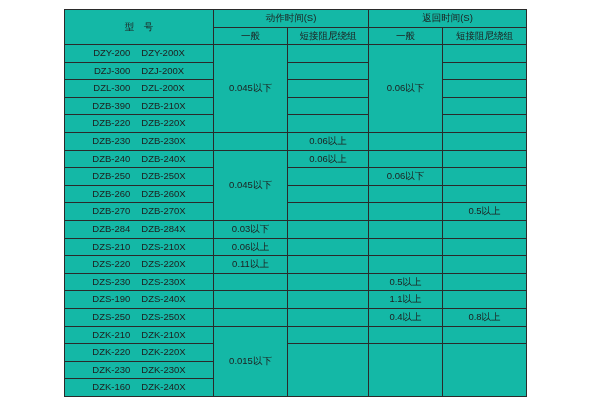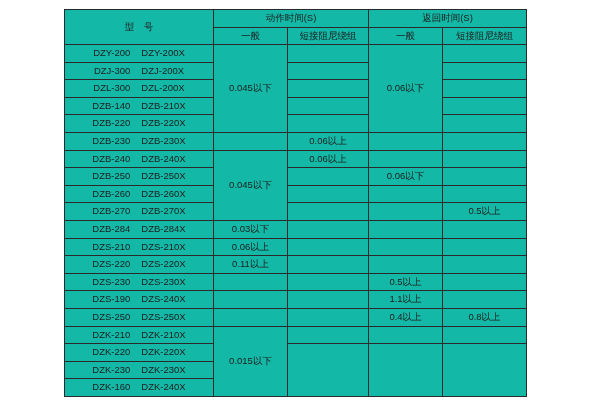--- a/index.html
+++ b/index.html
@@ -78,21 +78,21 @@
         <td class="model-cell"><span>DZJ-300</span><span class="gap"></span><span>DZJ-200X</span></td>
         <td></td>
         <td></td>
       </tr>
       <tr>
         <td class="model-cell"><span>DZL-300</span><span class="gap"></span><span>DZL-200X</span></td>
         <td></td>
         <td></td>
       </tr>
       <tr>
-        <td class="model-cell"><span>DZB-140</span><span class="gap"></span><span>DZB-210X</span></td>
+        <td class="model-cell"><span>DZB-390</span><span class="gap"></span><span>DZB-210X</span></td>
         <td></td>
         <td></td>
       </tr>
       <tr>
         <td class="model-cell"><span>DZB-220</span><span class="gap"></span><span>DZB-220X</span></td>
         <td></td>
         <td></td>
       </tr>
       <tr>
         <td class="model-cell"><span>DZB-230</span><span class="gap"></span><span>DZB-230X</span></td>

